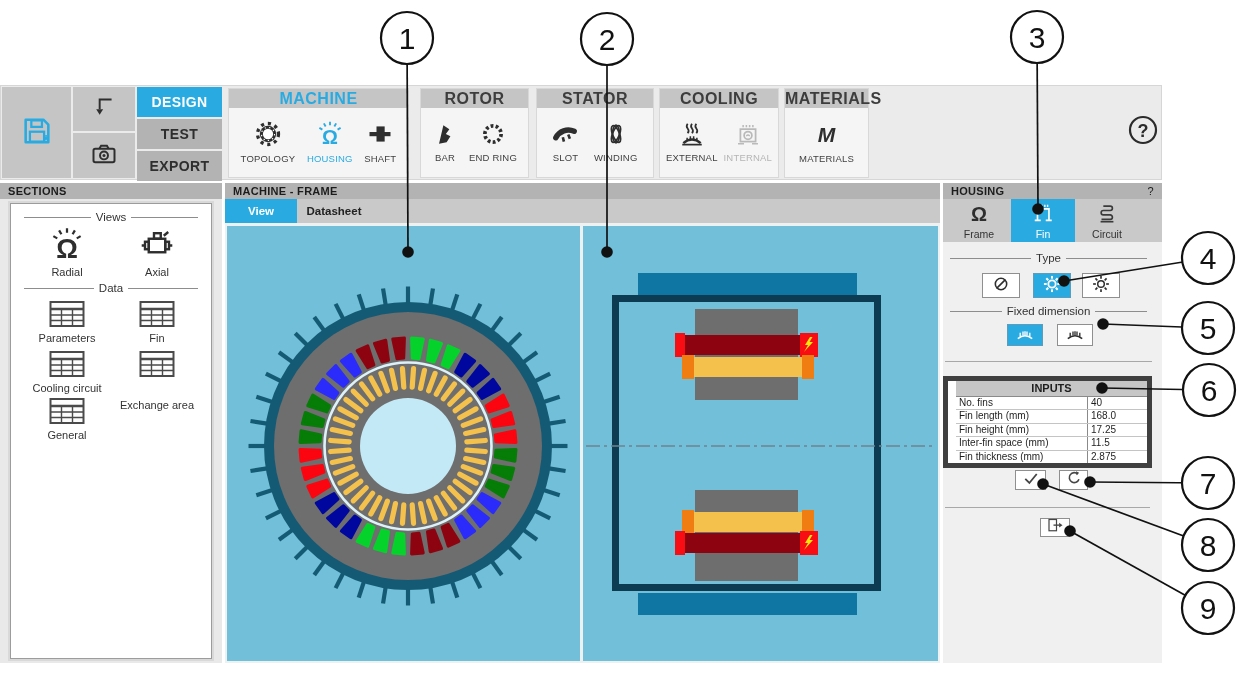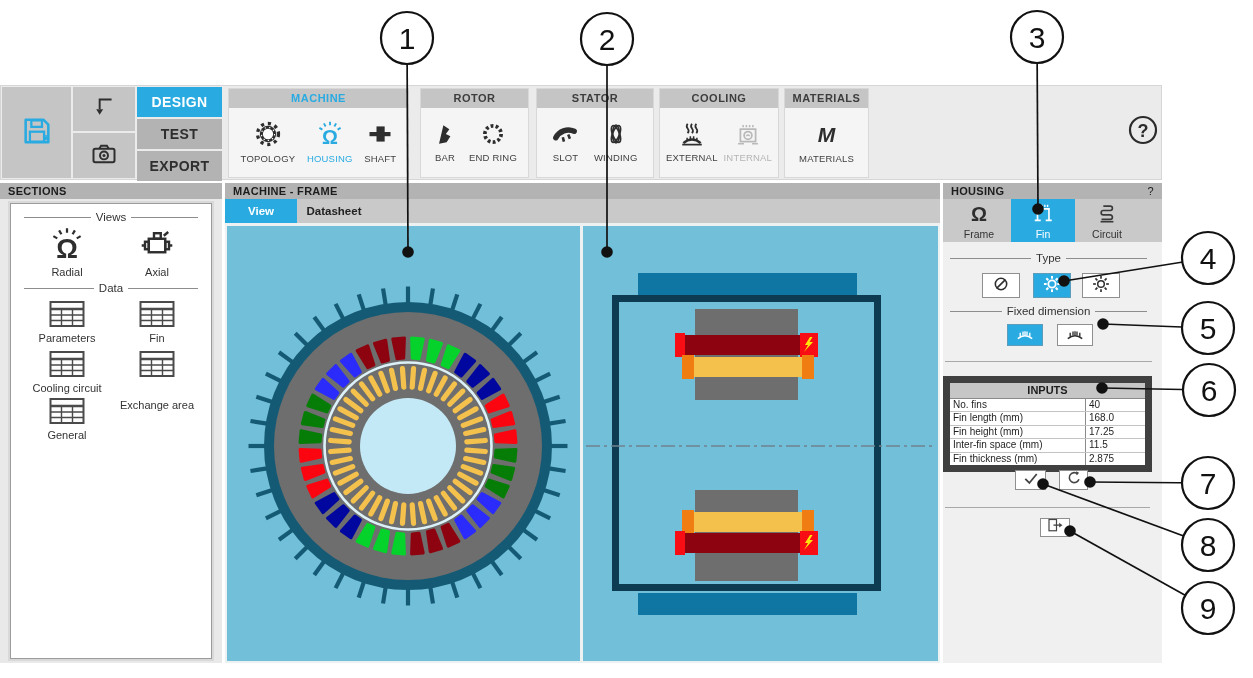--- a/index.html
+++ b/index.html
@@ -6,21 +6,21 @@
   #page{position:relative;width:1253px;height:678px;background:#fff;overflow:hidden;
         font-family:"Liberation Sans",sans-serif;-webkit-font-smoothing:antialiased;}
   .abs{position:absolute;}
   
   #toolbar{left:0;top:85px;width:1162px;height:95px;background:#ebebeb;border:1px solid #d6d6d6;box-sizing:border-box;}
   .tool-cell{background:#c5c5c5;display:flex;align-items:center;justify-content:center;}
   .mode-btn{display:flex;align-items:center;justify-content:center;font-size:14px;font-weight:bold;
             letter-spacing:.4px;background:#b3b3b3;color:#2e2e2e;cursor:default;}
   .mode-btn.active{background:#29abe2;color:#fff;}
   .group{background:#f5f5f5;border:1px solid #d8d8d8;box-sizing:border-box;}
-  .group-h{height:19px;background:#c5c5c5;text-align:center;font-size:11px;font-weight:bold;
+  .group-h{height:19px;background:#c5c5c5;text-align:center;font-size:16px;font-weight:bold;
            line-height:19px;color:#3d3d3d;letter-spacing:.5px;}
   .group-h.accent{color:#29abe2;}
   .items{display:flex;justify-content:space-evenly;align-items:center;height:68px;}
   .ritem{display:flex;flex-direction:column;align-items:center;gap:3px;font-size:9.5px;
          color:#3f3f3f;letter-spacing:.2px;white-space:nowrap;}
   .ritem.accent{color:#29abe2;}
   .ritem.disabled{color:#b5b5b5;}
   
   .hdr{background:#b3b3b3;font-size:11px;font-weight:bold;color:#1c1c1c;line-height:16px;
        padding-left:8px;letter-spacing:.3px;box-sizing:border-box;}
@@ -35,21 +35,21 @@
   .tab{display:flex;align-items:center;justify-content:center;font-size:11.5px;font-weight:bold;color:#222;text-align:center;}
   .tab.active{background:#29abe2;color:#fff;}
   .htab{width:64px;display:flex;flex-direction:column;align-items:center;justify-content:center;
         gap:2px;font-size:10.5px;color:#333;}
   .htab.active{background:#29abe2;color:#fff;}
   
   #housing-content{background:#f0f0f0;}
   .btn{background:#fff;border:1px solid #8f8f8f;display:flex;align-items:center;justify-content:center;box-sizing:border-box;}
   .btn.sel{background:#29abe2;border-color:#5d9cba;}
   .divider{border-top:1px solid #a8a8a8;}
-  .tbl{border:7px solid #404040;background:#fff;font-size:10px;color:#1e1e1e;box-sizing:border-box;}
+  .tbl{border:5px solid #404040;background:#fff;font-size:10px;color:#1e1e1e;box-sizing:border-box;padding-left:8px;}
   .tbl-h{background:#c6c6c6;border-bottom:1px solid #8a8a8a;text-align:center;font-weight:bold;
          font-size:11px;height:15px;line-height:15px;}
   .trow{display:flex;height:12.4px;line-height:12.5px;border-top:1px solid #c4c4c4;}
   .trow:first-of-type{border-top:none;}
   .tlab{flex:1;padding-left:3px;border-right:1px solid #8a8a8a;overflow:hidden;}
   .tval{width:56px;padding-left:3px;}
   
   #canvas{background:#eef1f2;}
   .pane{background:#72bfda;}
   #callout-svg{left:0;top:0;pointer-events:none;}

